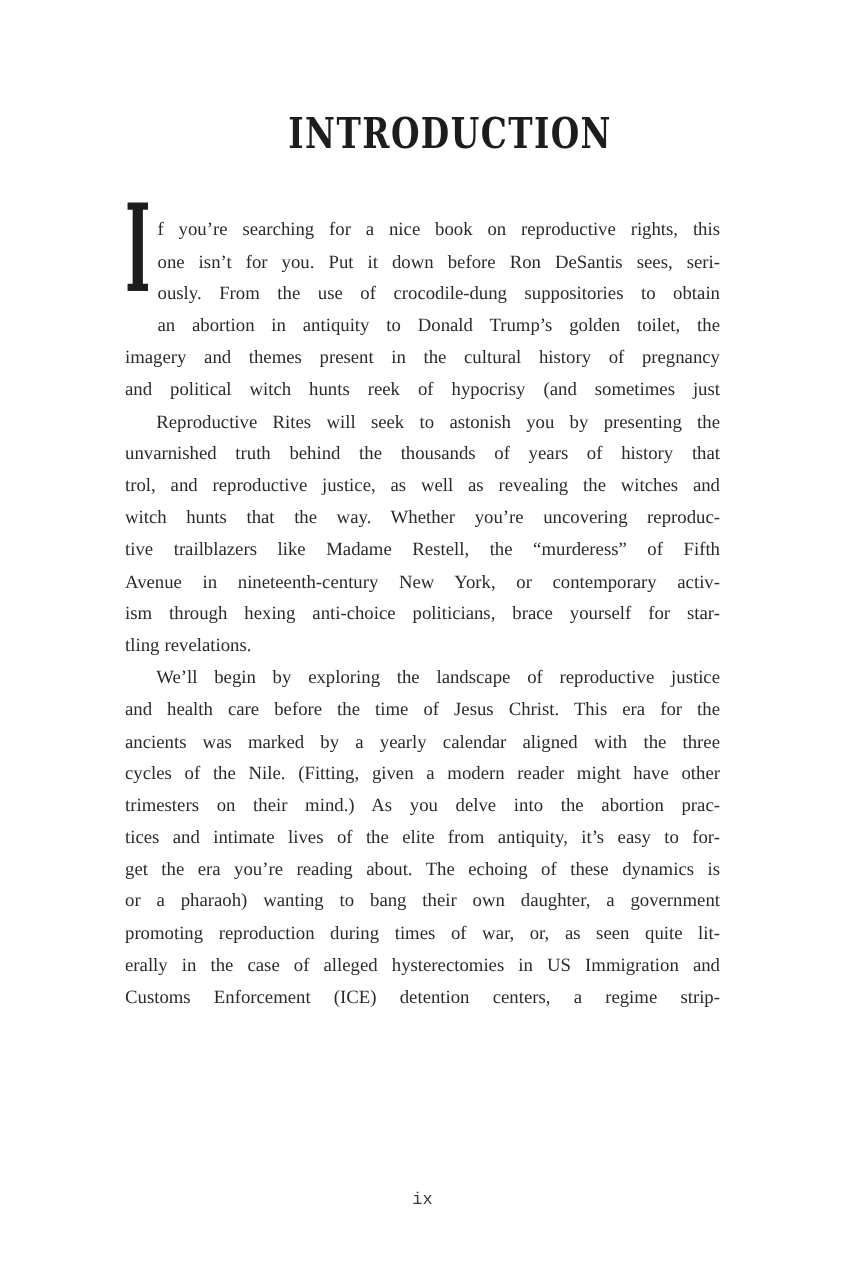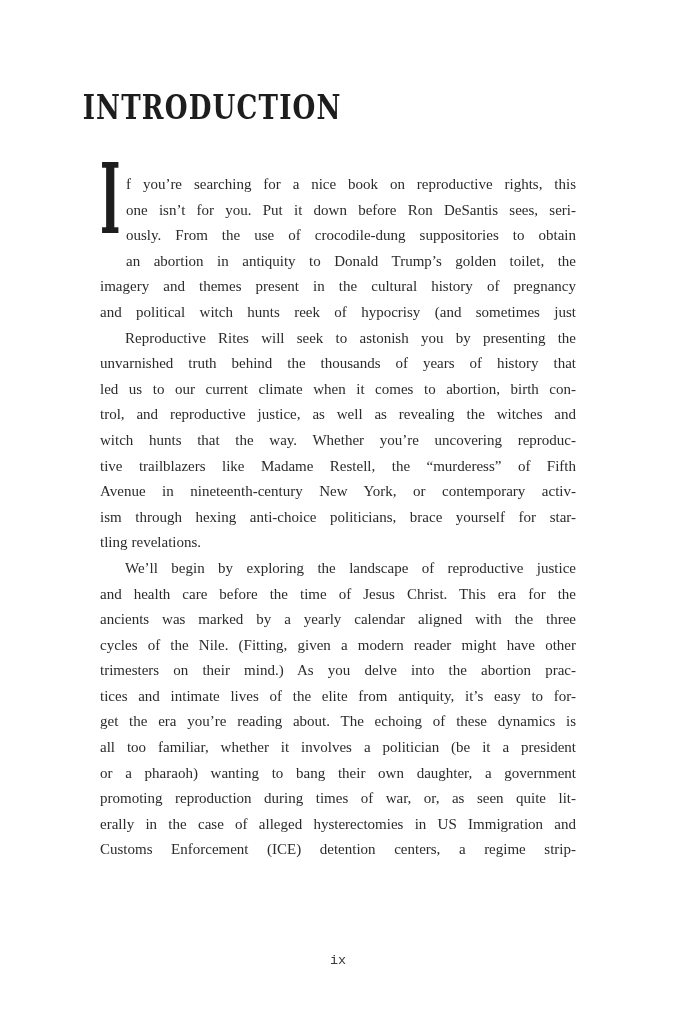--- a/index.html
+++ b/index.html
@@ -15,20 +15,21 @@
     overflow: hidden;
     font-family: "Liberation Serif", serif;
   }
   
   .title {
     position: absolute;
     top: 89px;
     left: 0;
     right: 0;
     margin: 0;
+    text-align: center;
     font-family: "DejaVu Serif", serif;
     font-weight: bold;
     font-size: 34px;
     line-height: 36px;
     color: #1d1d1d;
     padding-left: 44px;
   }
   .title-inner {
     display: inline-block;
     transform: scaleX(0.77);
@@ -103,37 +104,35 @@
         <div class="line"><span>f you’re searching for a nice book on reproductive rights, this</span></div>
         <div class="line"><span>one isn’t for you. Put it down before Ron DeSantis sees, seri-</span></div>
         <div class="line"><span>ously. From the use of crocodile-dung suppositories to obtain</span></div>
         <div class="line"><span>an abortion in antiquity to Donald Trump’s golden toilet, the</span></div>
         <div class="line"><span>imagery and themes present in the cultural history of pregnancy</span></div>
         <div class="line"><span>and political witch hunts reek of hypocrisy (and sometimes just</span></div>
       </div>
       <div class="paragraph">
         <div class="line indented"><span class="italic">Reproductive Rites</span><span> will seek to astonish you by presenting the</span></div>
         <div class="line"><span>unvarnished truth behind the thousands of years of history that</span></div>
-        <div class="line"><span>led us to our current climate when it comes to abortion, birth con-</span></div>
         <div class="line"><span>trol, and reproductive justice, as well as revealing the witches and</span></div>
         <div class="line"><span>witch hunts that the way. Whether you’re uncovering reproduc-</span></div>
         <div class="line"><span>tive trailblazers like Madame Restell, the “murderess” of Fifth</span></div>
         <div class="line"><span>Avenue in nineteenth-century New York, or contemporary activ-</span></div>
         <div class="line"><span>ism through hexing anti-choice politicians, brace yourself for star-</span></div>
         <div class="line para-end"><span>tling revelations.</span></div>
       </div>
       <div class="paragraph">
         <div class="line indented"><span>We’ll begin by exploring the landscape of reproductive justice</span></div>
         <div class="line"><span>and health care before the time of Jesus Christ. This era for the</span></div>
         <div class="line"><span>ancients was marked by a yearly calendar aligned with the three</span></div>
         <div class="line"><span>cycles of the Nile. (Fitting, given a modern reader might have other</span></div>
         <div class="line"><span>trimesters on their mind.) As you delve into the abortion prac-</span></div>
         <div class="line"><span>tices and intimate lives of the elite from antiquity, it’s easy to for-</span></div>
         <div class="line"><span>get the era you’re reading about. The echoing of these dynamics is</span></div>
-        <div class="line"><span>all too familiar, whether it involves a politician (be it a president</span></div>
         <div class="line"><span>or a pharaoh) wanting to bang their own daughter, a government</span></div>
         <div class="line"><span>promoting reproduction during times of war, or, as seen quite lit-</span></div>
         <div class="line"><span>erally in the case of alleged hysterectomies in US Immigration and</span></div>
         <div class="line"><span>Customs Enforcement (ICE) detention centers, a regime strip-</span></div>
       </div>
     </div>
 
   <div class="folio">ix</div>
 </div>
 

